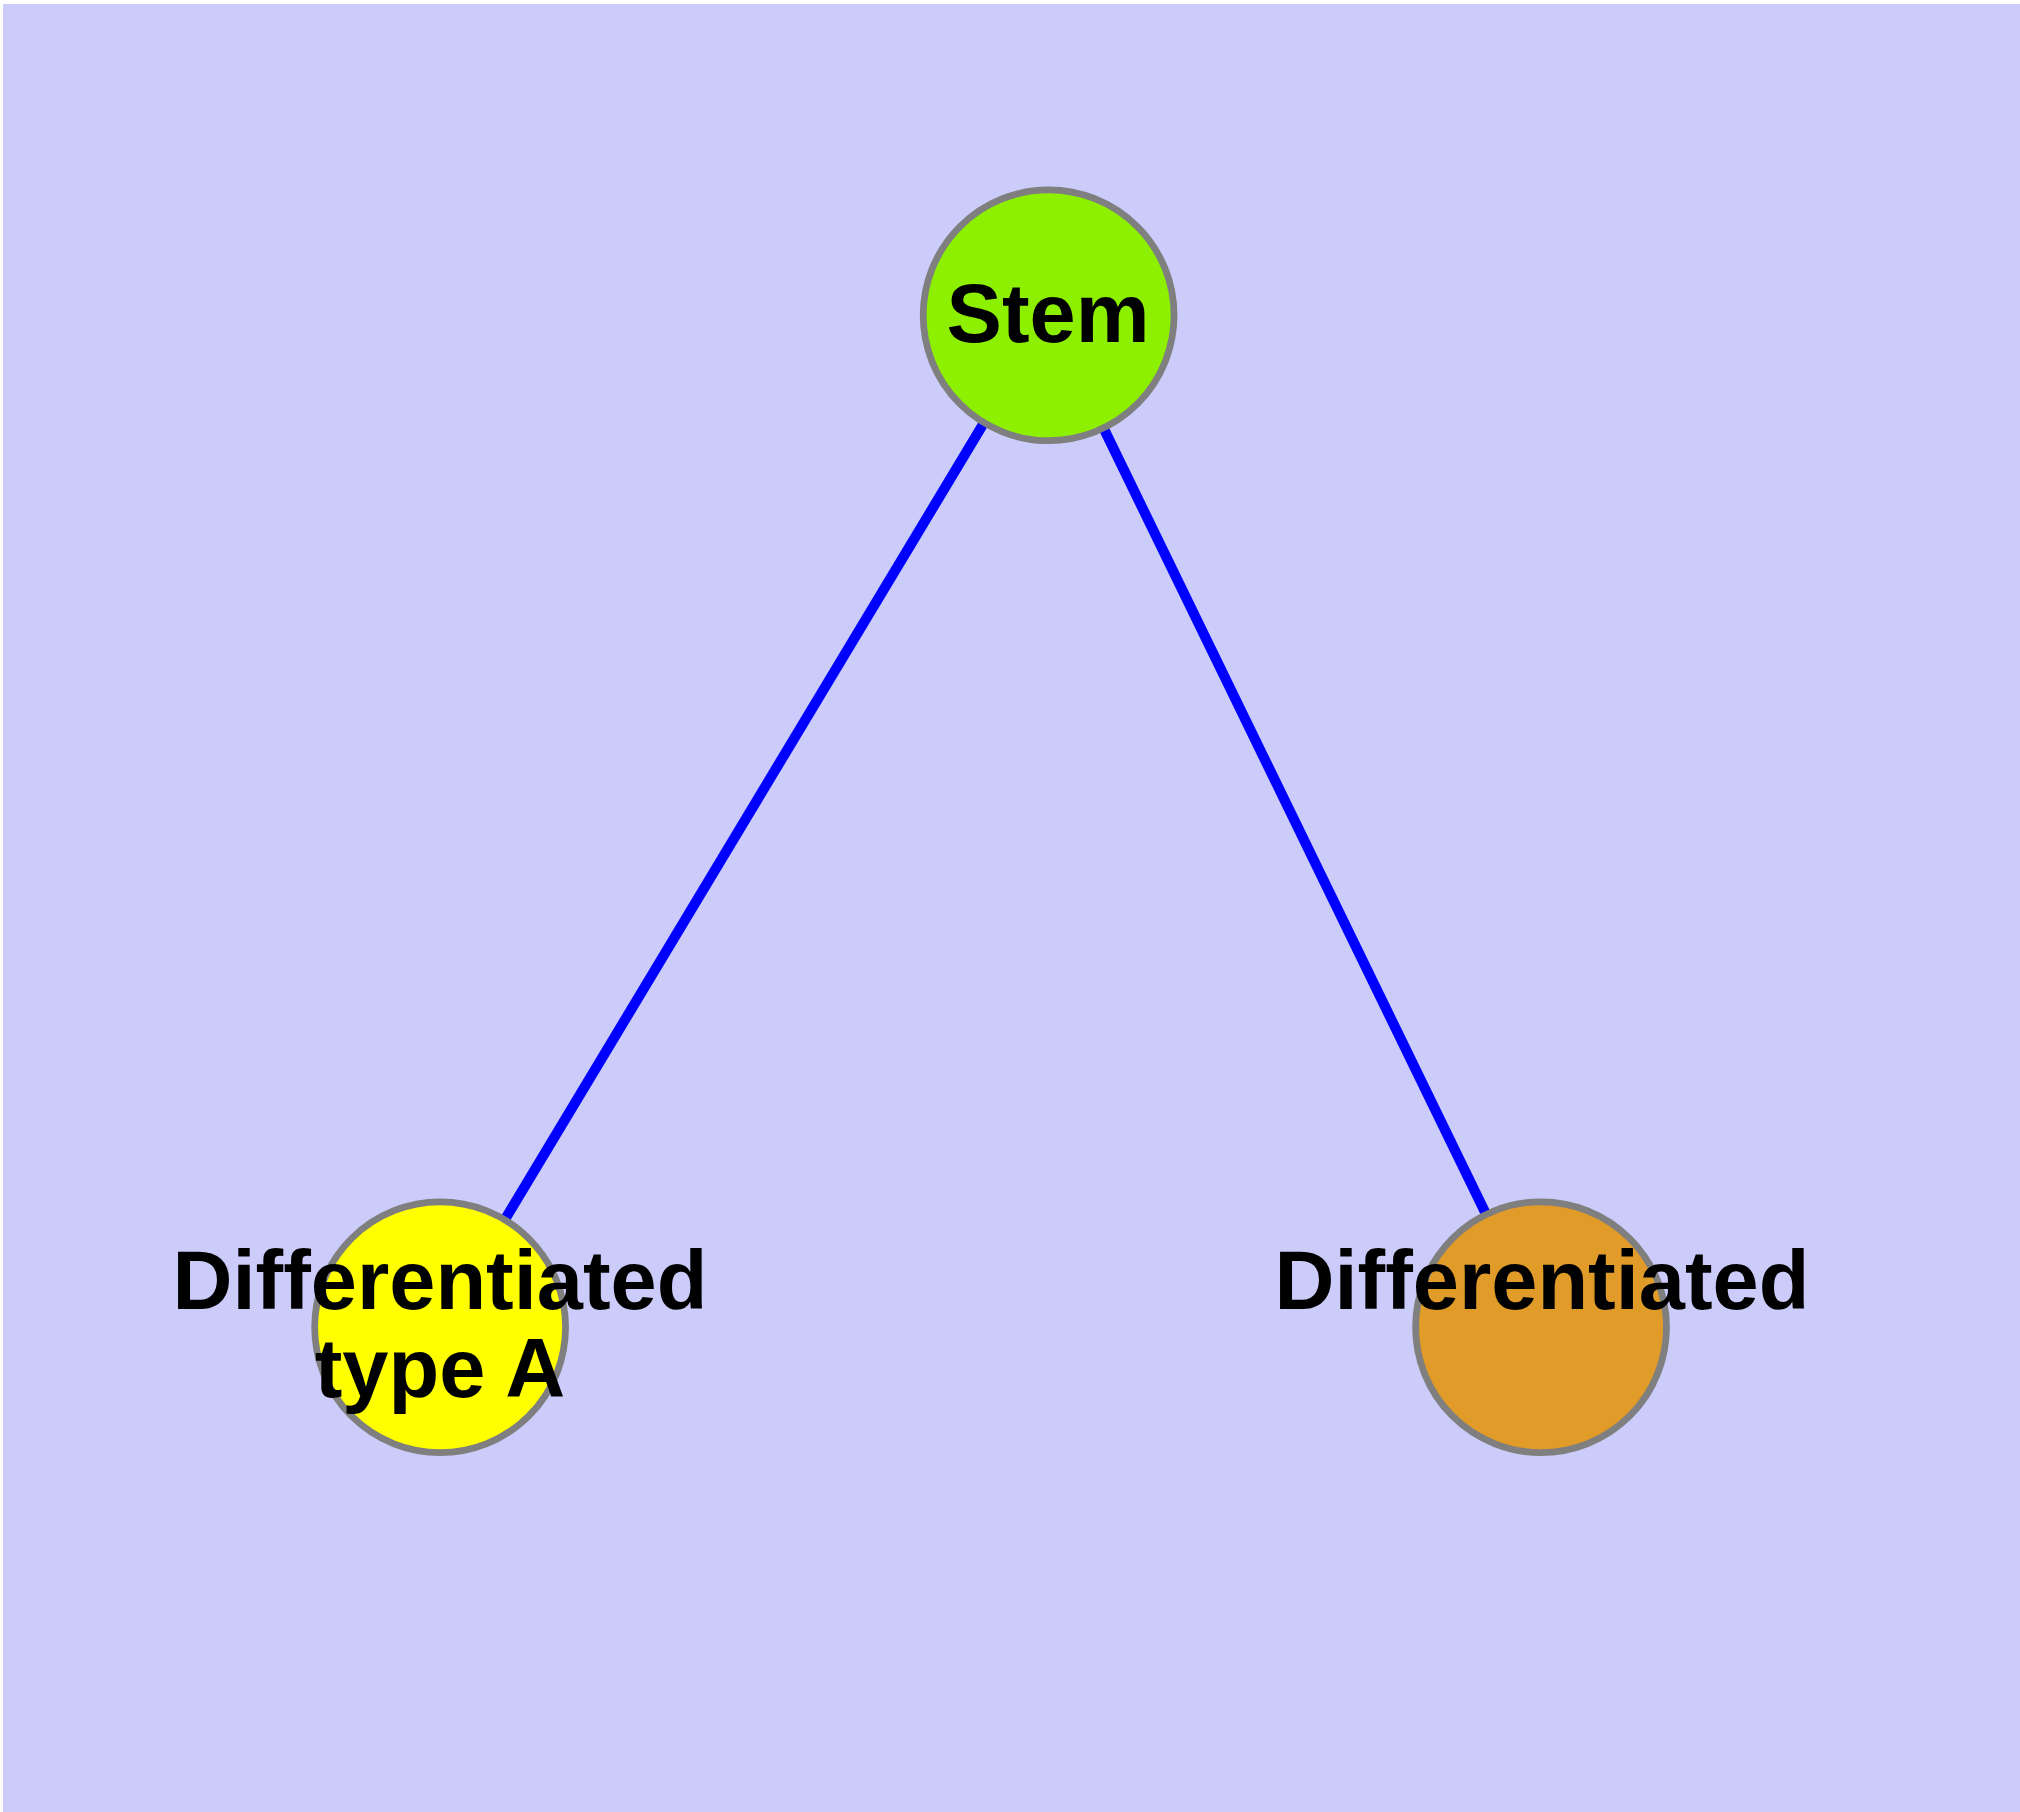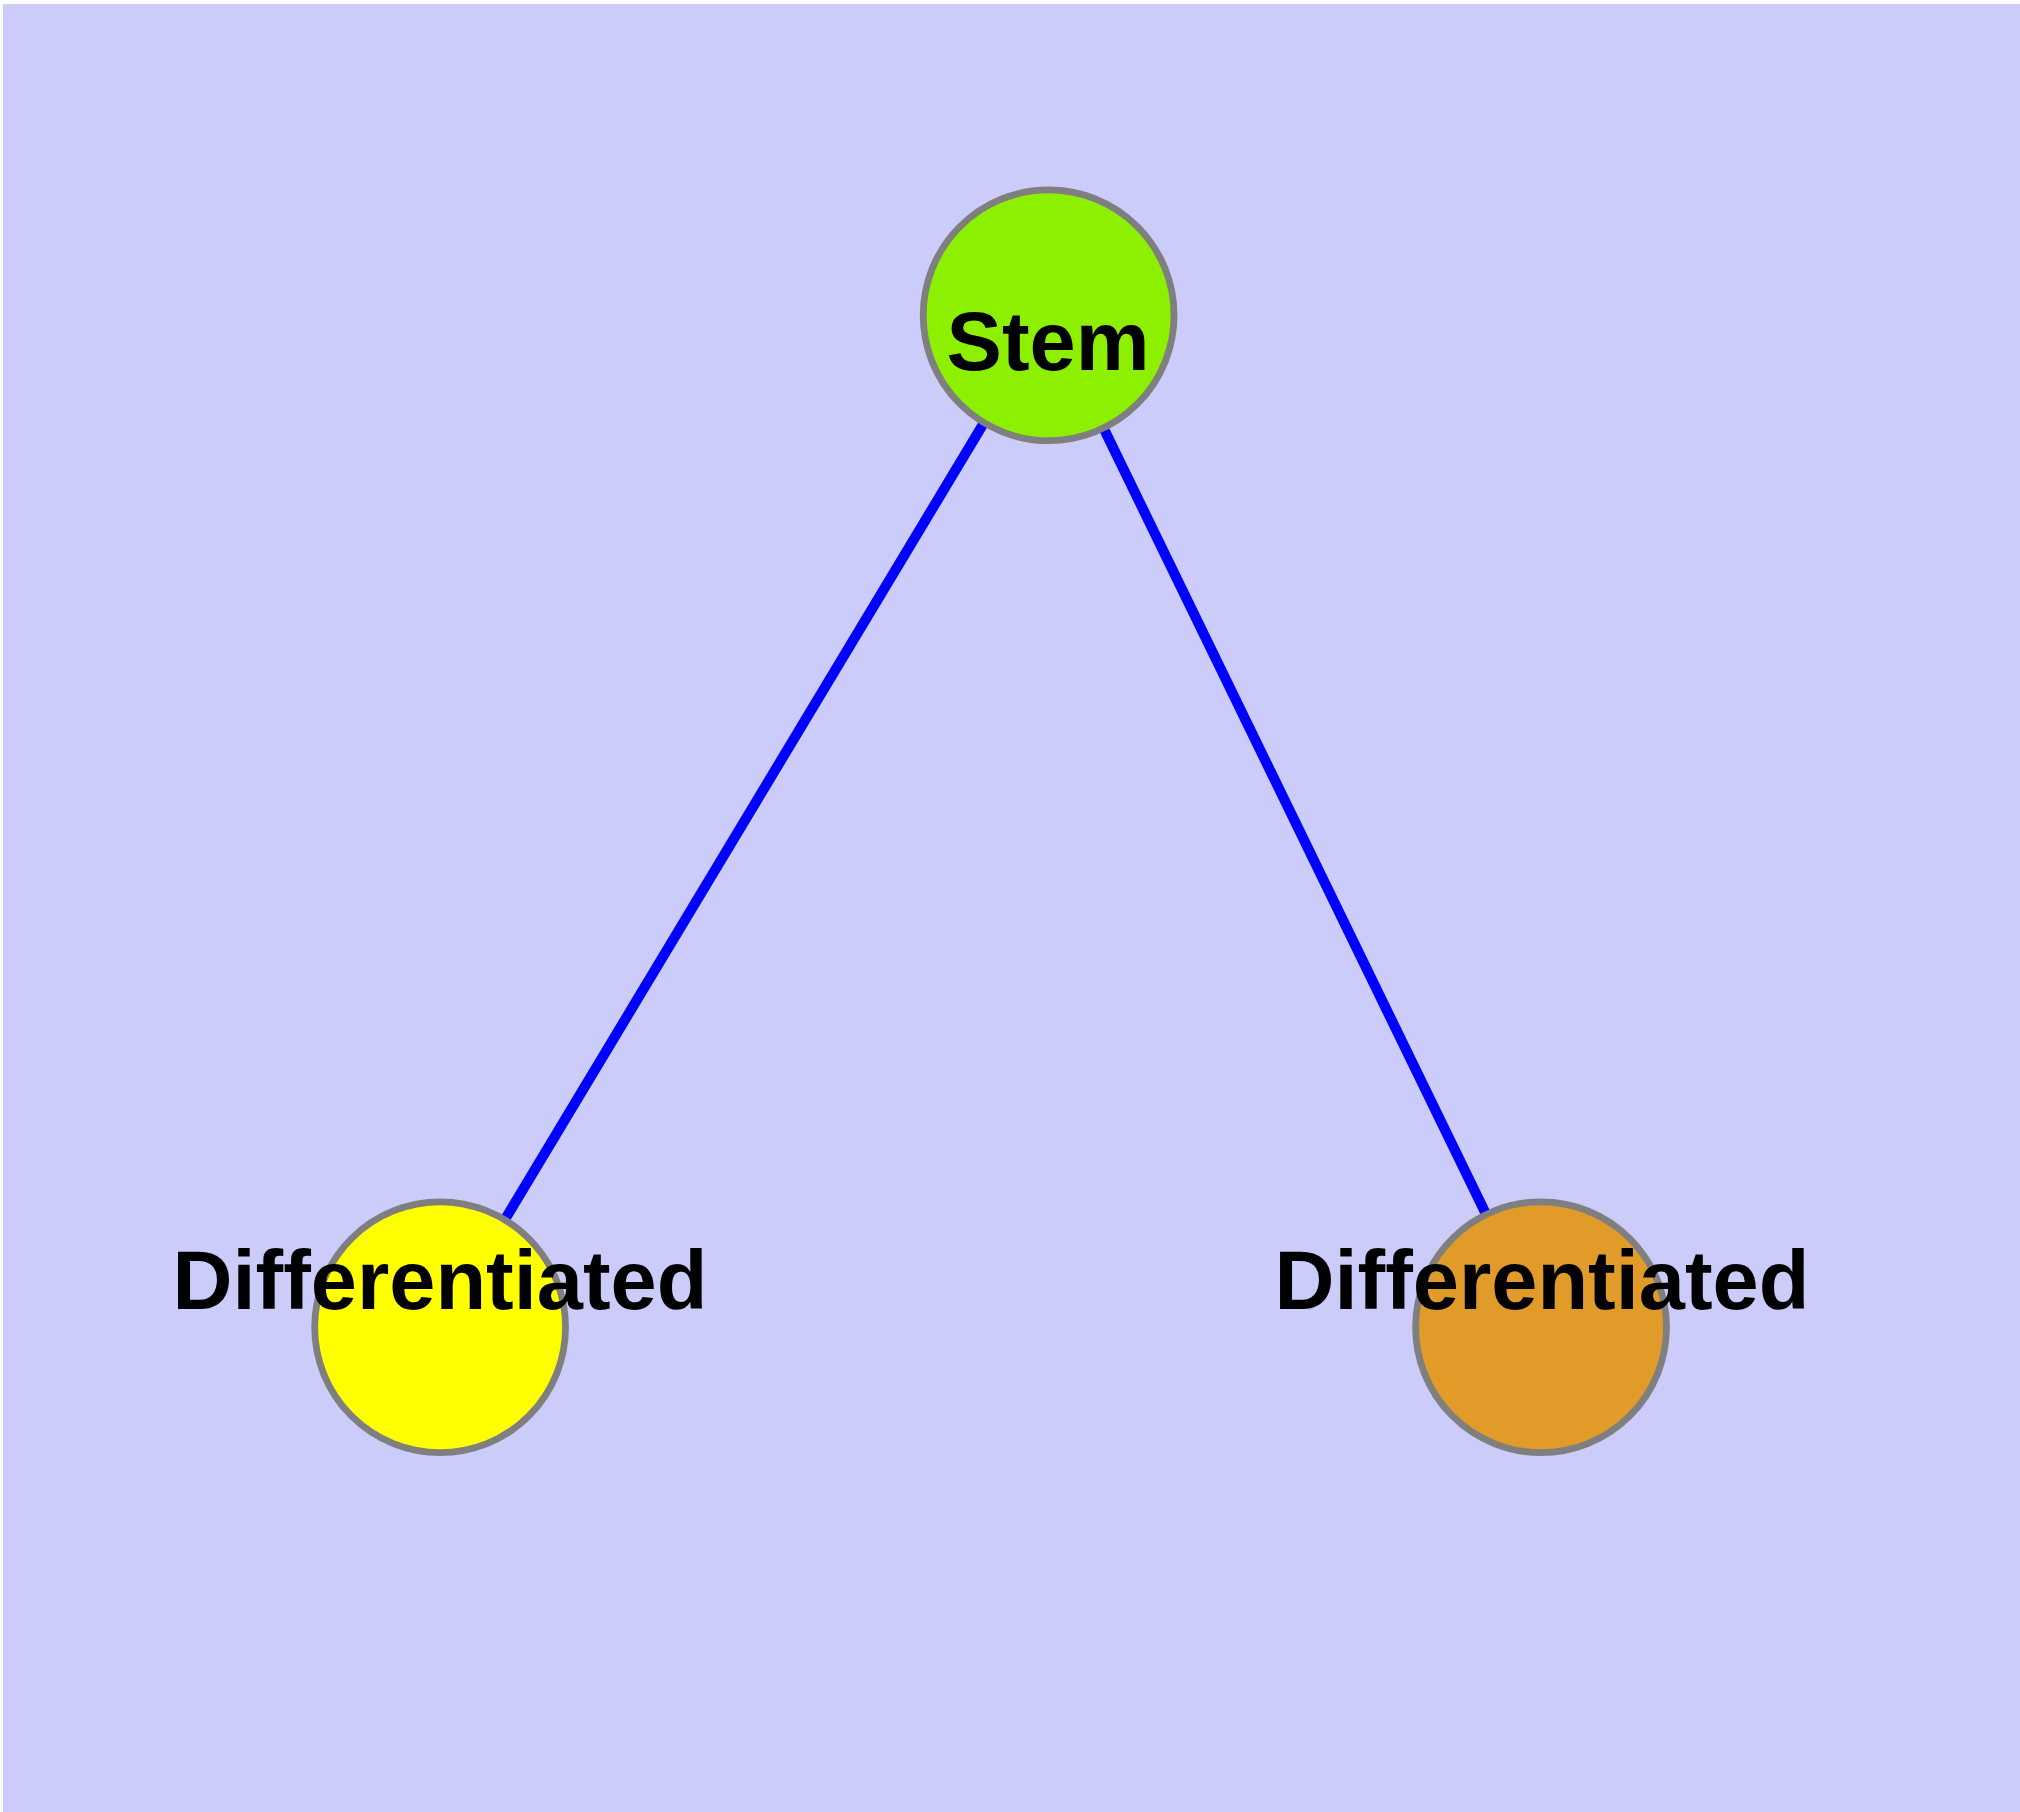--- a/index.html
+++ b/index.html
@@ -38,21 +38,20 @@
     white-space: pre;
     line-height: 1.06;
     pointer-events: none;
     font-family: "Liberation Sans", sans-serif;
   }
   #stem-label {
     font-size: 83px;
     left: 709px;
     top: 270px;
     width: 678px;
-    margin-top: 28px;
   }
   #diff-a-label {
     font-size: 83px;
     left: 101px;
     top: 1237px;
     width: 678px;
   }
   #diff-b-label {
     font-size: 83px;
     left: 1203px;
@@ -76,18 +75,18 @@
 
     <g>
       <circle cx="1237" cy="372" r="148" fill="#8cf000" stroke="#7f7f7f" stroke-width="8"></circle>
       <circle cx="519" cy="1566" r="148" fill="#ffff00" stroke="#7f7f7f" stroke-width="8"></circle>
       <circle cx="1818" cy="1566" r="148" fill="#e09b28" stroke="#7f7f7f" stroke-width="8"></circle>
     </g>
   </svg>
 
   <div id="stem-label" class="node-label">Stem</div>
 
-  <div id="diff-a-label" class="node-label"><span>Differentiated</span><br></div>
+  <div id="diff-a-label" class="node-label"><span>Differentiated</span><br><span>type A</span></div>
 
   <div id="diff-b-label" class="node-label"><span>Differentiated</span><br></div>
 
 </div>
 
 
 </body></html>

